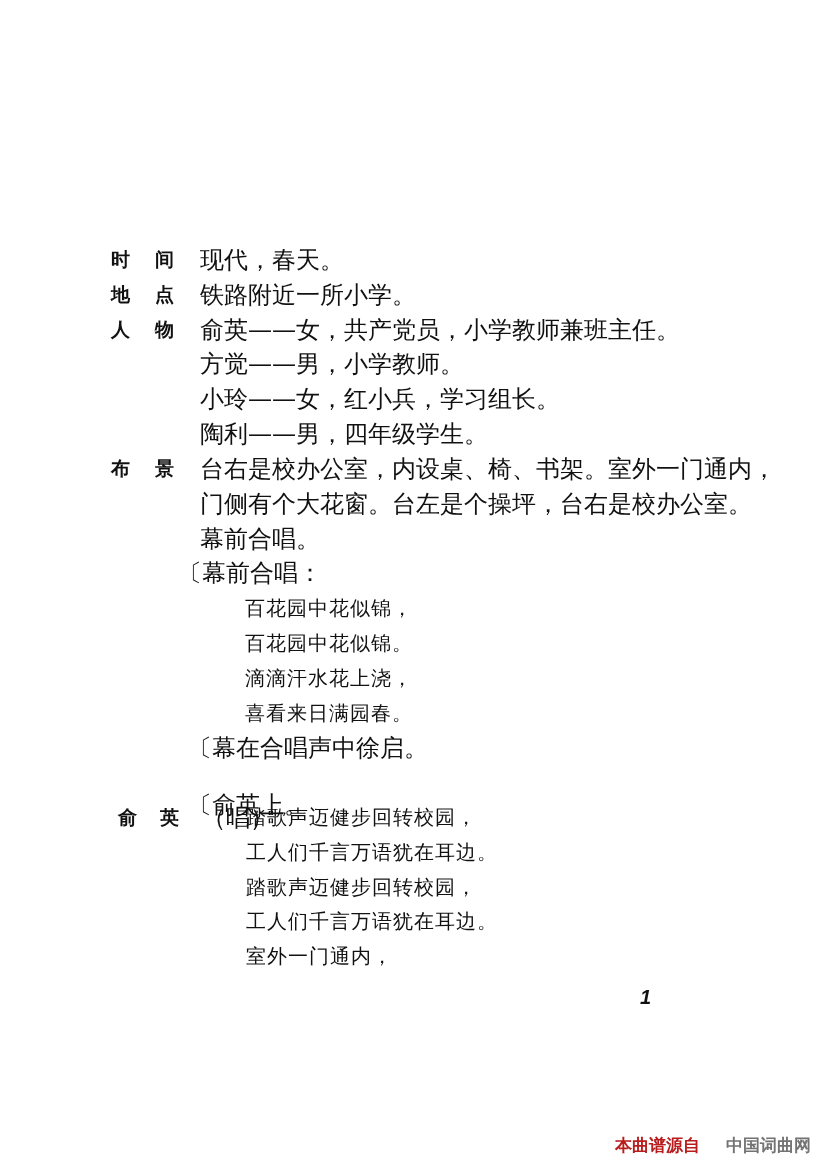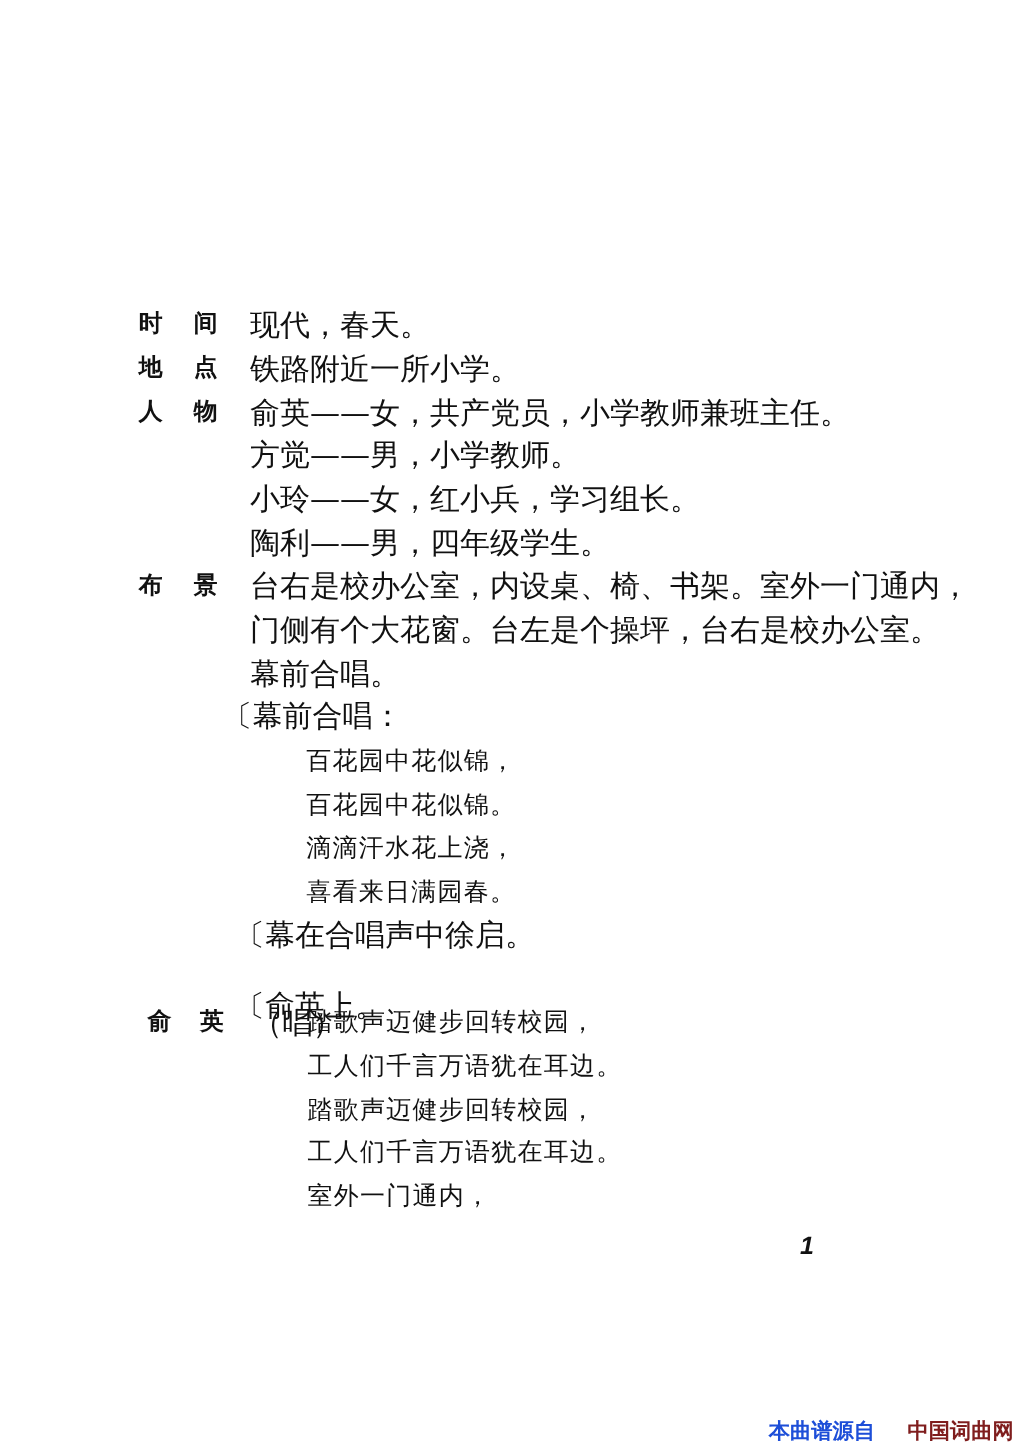--- a/index.html
+++ b/index.html
@@ -50,14 +50,14 @@
 <span class="label" style="left:160px;top:806px">英</span>
 <span class="line" style="left:202px;top:807px">（唱）</span>
 <span class="verse" style="left:246px;top:805px">踏歌声迈健步回转校园，</span>
 <span class="verse" style="left:246px;top:840px">工人们千言万语犹在耳边。</span>
 <span class="verse" style="left:246px;top:875px">踏歌声迈健步回转校园，</span>
 <span class="verse" style="left:246px;top:909px">工人们千言万语犹在耳边。</span>
 <span class="verse" style="left:246px;top:944px">室外一门通内，</span>
 
 <span class="page-num">1</span>
 
-<span class="footer" style="left:615px;color:#1d4ed8">本曲谱源自</span>
-<span class="footer" style="left:726px;color:#7f1d1d">中国词曲网</span>
+<span class="footer" style="left:615px;color:#b91c1c">本曲谱源自</span>
+<span class="footer" style="left:726px;color:#737373">中国词曲网</span>
 
 </body></html>

